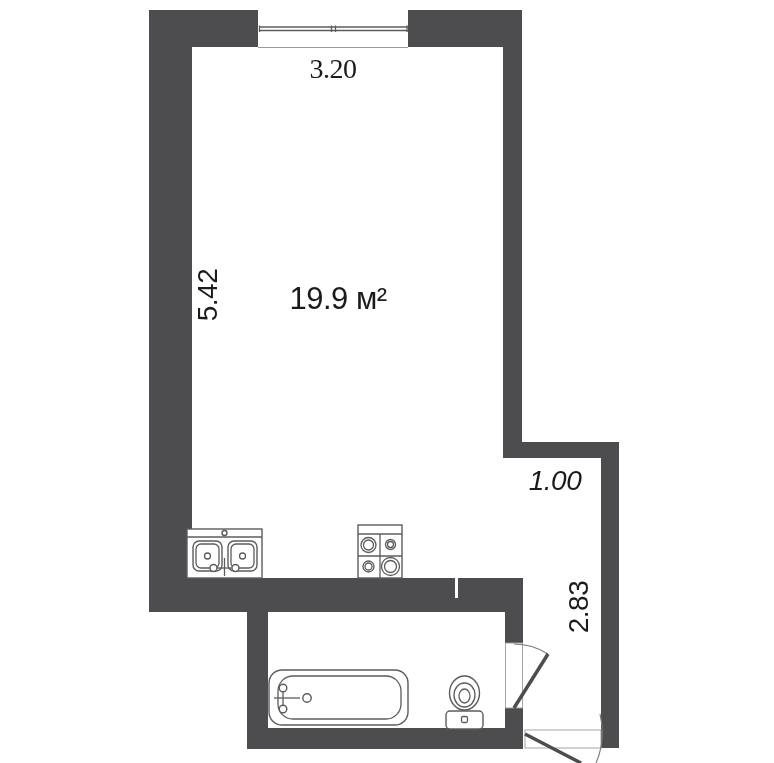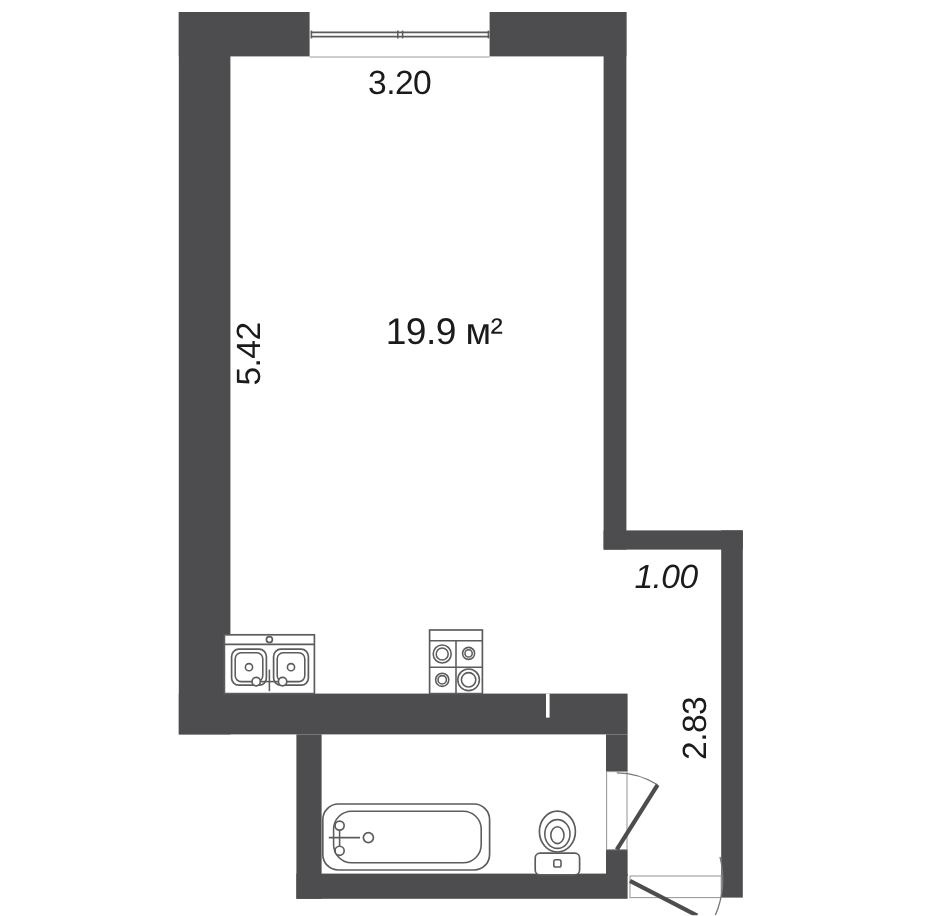--- a/index.html
+++ b/index.html
@@ -137,23 +137,23 @@
       <line class="leaf" x1="514" y1="708" x2="548" y2="654"></line>
     </g>
 
     <g>
       <rect class="jamb" x="525" y="730" width="76" height="18"></rect>
       <path class="arc" d="M 600 714 A 77 77 0 0 1 596 763"></path>
       <line class="leaf" x1="525" y1="734" x2="581" y2="763"></line>
     </g>
   </svg>
 
-  <div class="label" style="left:333px;top:69px;">3.20</div>
+  <div class="label" style="left:333px;top:69px;font-family:Liberation Serif, serif;">3.20</div>
 
   <div class="label vertical" style="left:208px;top:295px;">5.42</div>
 
-  <div class="label area" style="left:338px;top:276px;margin-left:32px;">19.9 м²</div>
+  <div class="label area" style="left:338px;top:298px;">19.9 м²</div>
 
   <div class="label" style="left:555px;top:481px;font-style:italic;">1.00</div>
 
   <div class="label vertical" style="left:579px;top:607px;">2.83</div>
 
 </div>
 
 </body></html>

